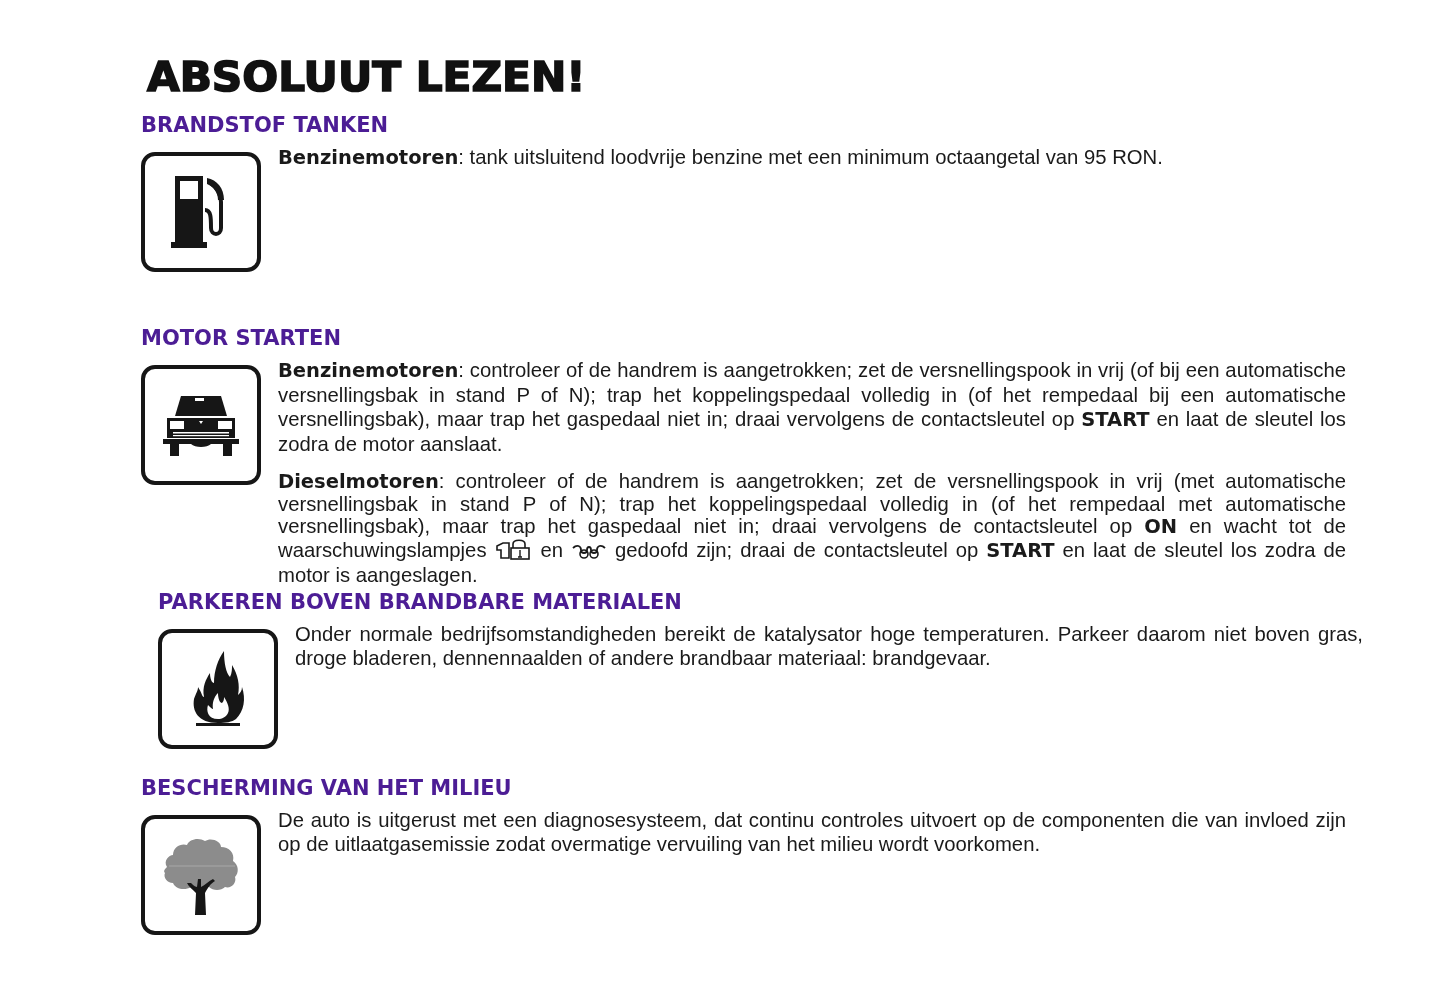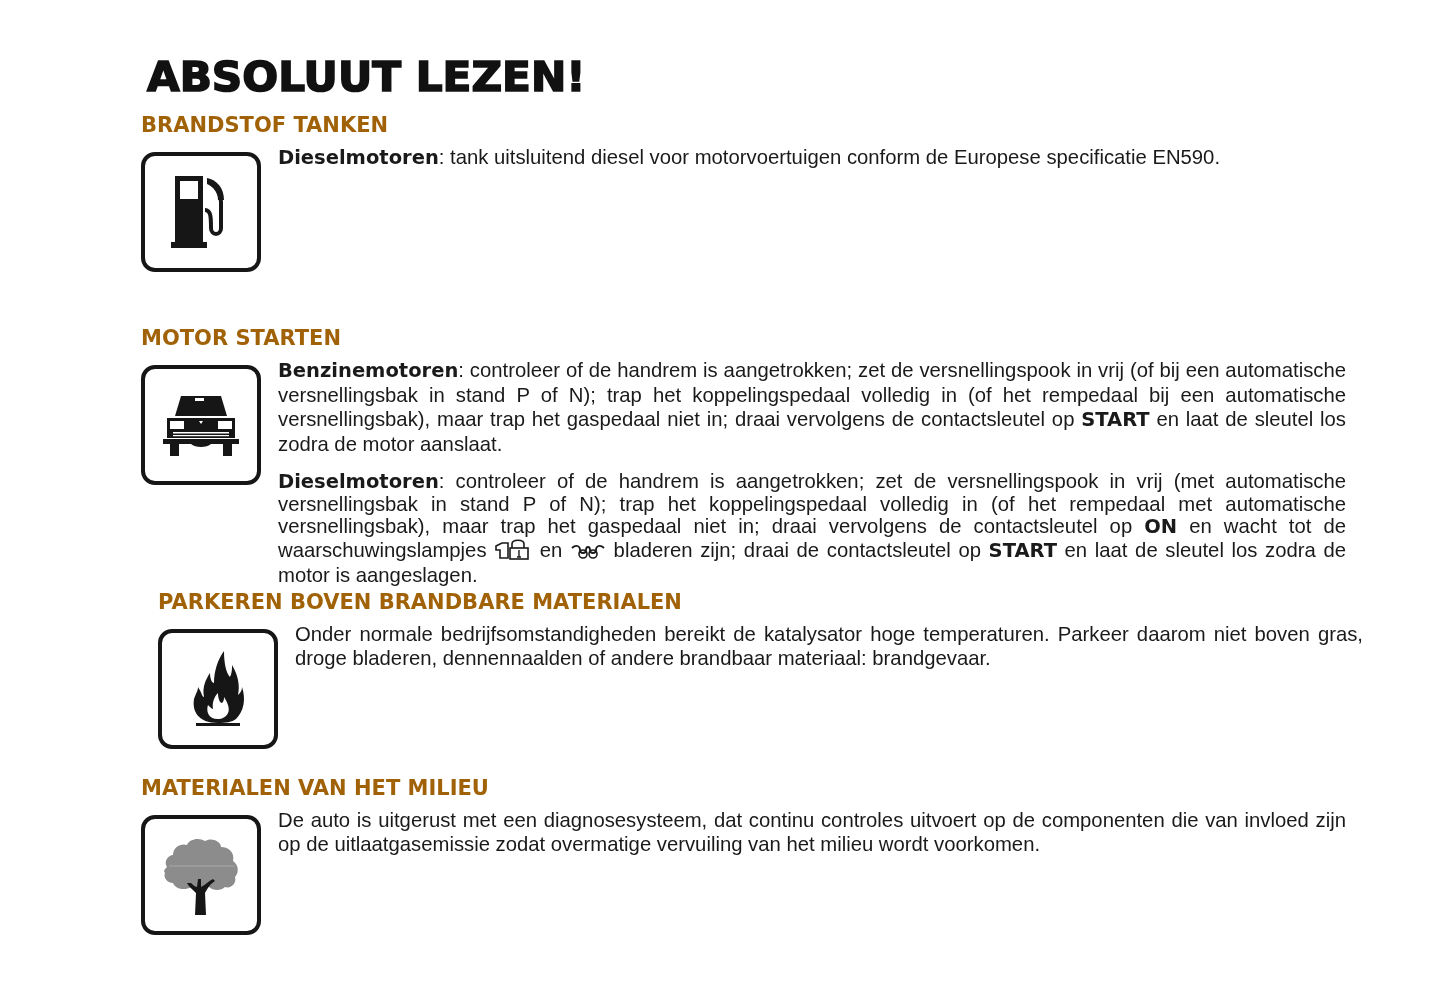--- a/index.html
+++ b/index.html
@@ -33,21 +33,21 @@
   .section {
     position: absolute;
     left: 141px;
     width: 1206px;
   }
   .section-heading {
     font-family: "DejaVu Sans", sans-serif;
     font-weight: bold;
     font-size: 21px;
     line-height: 26px;
-    color: #a16207;
+    color: #4c1d95;
     white-space: nowrap;
     margin: 0;
   }
   .section-body {
     position: relative;
     margin-top: 14px;
   }
   .icon-box {
     position: absolute;
     left: 0;
@@ -103,21 +103,21 @@
         <path d="M14 4 H42 V70 H46 V76 H10 V70 H14 Z" fill="#161616"></path>
 
         <rect x="19" y="9" width="18" height="18" fill="#ffffff"></rect>
 
         <path d="M44 38 C50 38 50 46 50 56 C50 64 60 64 60 56 L60 30 C60 20 54 14 48 10" fill="none" stroke="#161616" stroke-width="4"></path>
 
         <path d="M46 6 C56 8 63 16 63 28 L57 28 C57 20 52 14 46 12 Z" fill="#161616"></path>
       </svg>
     </div>
     <div class="text-col">
-      <p class="para"><b>Dieselmotoren</b><span>: tank uitsluitend diesel voor motorvoertuigen conform de Europese specificatie EN590.</span></p>
+      <p class="para"><b>Benzinemotoren</b><span>: tank uitsluitend loodvrije benzine met een minimum octaangetal van 95 RON.</span></p>
     </div>
   </div>
 </section>
 
 <section class="section" style="top:325px;">
   <h2 class="section-heading">MOTOR STARTEN</h2>
   <div class="section-body">
     <div class="icon-box">
       <svg width="80" height="70" viewBox="0 0 80 70">
 
@@ -144,21 +144,21 @@
       <p class="para"><b>Benzinemotoren</b><span>: controleer of de handrem is aangetrokken; zet de versnellingspook in vrij (of bij een automati­sche versnellingsbak in stand P of N); trap het koppelingspedaal volledig in (of het rempedaal bij een automatische versnellingsbak), maar trap het gaspedaal niet in; draai vervolgens de contactsleutel op </span><b>START</b><span> en laat de sleutel los zodra de motor aanslaat.</span></p>
       <p class="para" style="line-height:22px;"><b>Dieselmotoren</b><span>: controleer of de handrem is aangetrokken; zet de versnellingspook in vrij (met automatische versnel­lingsbak in stand P of N); trap het koppelingspedaal volledig in (of het rempedaal met automatische versnellingsbak), maar trap het gaspedaal niet in; draai vervolgens de contactsleutel op </span><b>ON</b><span> en wacht tot de waarschuwingslampjes </span><span class="inline-icon"><svg width="38" height="22" viewBox="0 0 38 22">
               <path d="M2 8 L8 5 H14 V20 H6 V12 L2 12 Z" fill="none" stroke="#1a1a1a" stroke-width="1.6"></path>
               <path d="M18 10 V6 C18 1 30 1 30 6 V10" fill="none" stroke="#1a1a1a" stroke-width="1.6"></path>
               <rect x="16" y="10" width="18" height="11" fill="none" stroke="#1a1a1a" stroke-width="1.6"></rect>
               <path d="M25 12 V19 M23 19 H27" stroke="#1a1a1a" stroke-width="1.4"></path>
             </svg></span><span> en </span><span class="inline-icon"><svg width="36" height="16" viewBox="0 0 36 16">
               <path d="M2 4 C6 0 10 2 10 6 C10 10 16 10 16 6 C16 2 20 2 20 6 C20 10 26 10 26 6 C26 2 30 0 34 4" fill="none" stroke="#1a1a1a" stroke-width="1.8"></path>
               <circle cx="13" cy="10" r="4" fill="none" stroke="#1a1a1a" stroke-width="1.6"></circle>
               <circle cx="23" cy="10" r="4" fill="none" stroke="#1a1a1a" stroke-width="1.6"></circle>
-            </svg></span><span> bladeren zijn; draai de contactsleutel op </span><b>START</b><span> en laat de sleutel los zodra de motor is aangeslagen.</span></p>
+            </svg></span><span> gedoofd zijn; draai de contactsleutel op </span><b>START</b><span> en laat de sleutel los zodra de motor is aangeslagen.</span></p>
     </div>
   </div>
 </section>
 
 <section class="section" style="top:589px;margin-left:17px;">
   <h2 class="section-heading">PARKEREN BOVEN BRANDBARE MATERIALEN</h2>
   <div class="section-body">
     <div class="icon-box">
       <svg width="60" height="80" viewBox="0 0 60 80">
         <path d="M30 74 C10 74 4 62 6 50 C8 44 10 42 10 38 C14 44 14 48 16 48 C14 38 18 30 22 24 C22 30 24 34 26 34 C26 22 30 10 36 2 C36 14 38 24 42 28 C44 24 44 20 44 16 C50 26 52 36 50 46 C52 44 54 42 54 38 C58 50 56 62 48 70 C44 73 38 74 30 74 Z" fill="#161616"></path>
@@ -166,21 +166,21 @@
         <rect x="8" y="74" width="44" height="3" fill="#161616"></rect>
       </svg>
     </div>
     <div class="text-col">
       <p class="para">Onder normale bedrijfsomstandigheden bereikt de katalysator hoge temperaturen. Parkeer daarom niet boven gras, droge bladeren, dennennaalden of andere brandbaar materiaal: brandgevaar.</p>
     </div>
   </div>
 </section>
 
 <section class="section" style="top:775px;">
-  <h2 class="section-heading">MATERIALEN VAN HET MILIEU</h2>
+  <h2 class="section-heading">BESCHERMING VAN HET MILIEU</h2>
   <div class="section-body">
     <div class="icon-box">
       <svg width="84" height="84" viewBox="0 0 84 84">
         <path d="M8 34 C4 28 10 22 14 22 C14 14 22 10 28 12 C30 6 40 4 46 8 C52 4 62 8 62 14 C70 14 76 20 74 28 C80 32 80 40 76 44 C78 50 72 56 66 54 C62 58 54 58 50 54 L32 54 C26 58 16 56 14 50 C8 50 4 44 6 40 C4 38 6 36 8 34 Z" fill="#8c8c8c"></path>
         <line x1="10" y1="33" x2="76" y2="33" stroke="#a8a8a8" stroke-width="1"></line>
         <path d="M36 82 L37 60 C33 56 30 54 28 50 L32 50 C35 53 37 54 38 54 L39 46 L42 46 L42 54 C46 52 50 48 54 46 L56 48 C52 50 48 56 46 60 L47 82 Z" fill="#161616"></path>
       </svg>
     </div>
     <div class="text-col">
       <p class="para">De auto is uitgerust met een diagnosesysteem, dat continu controles uitvoert op de componenten die van invloed zijn op de uitlaatgasemissie zodat overmatige vervuiling van het milieu wordt voorkomen.</p>

